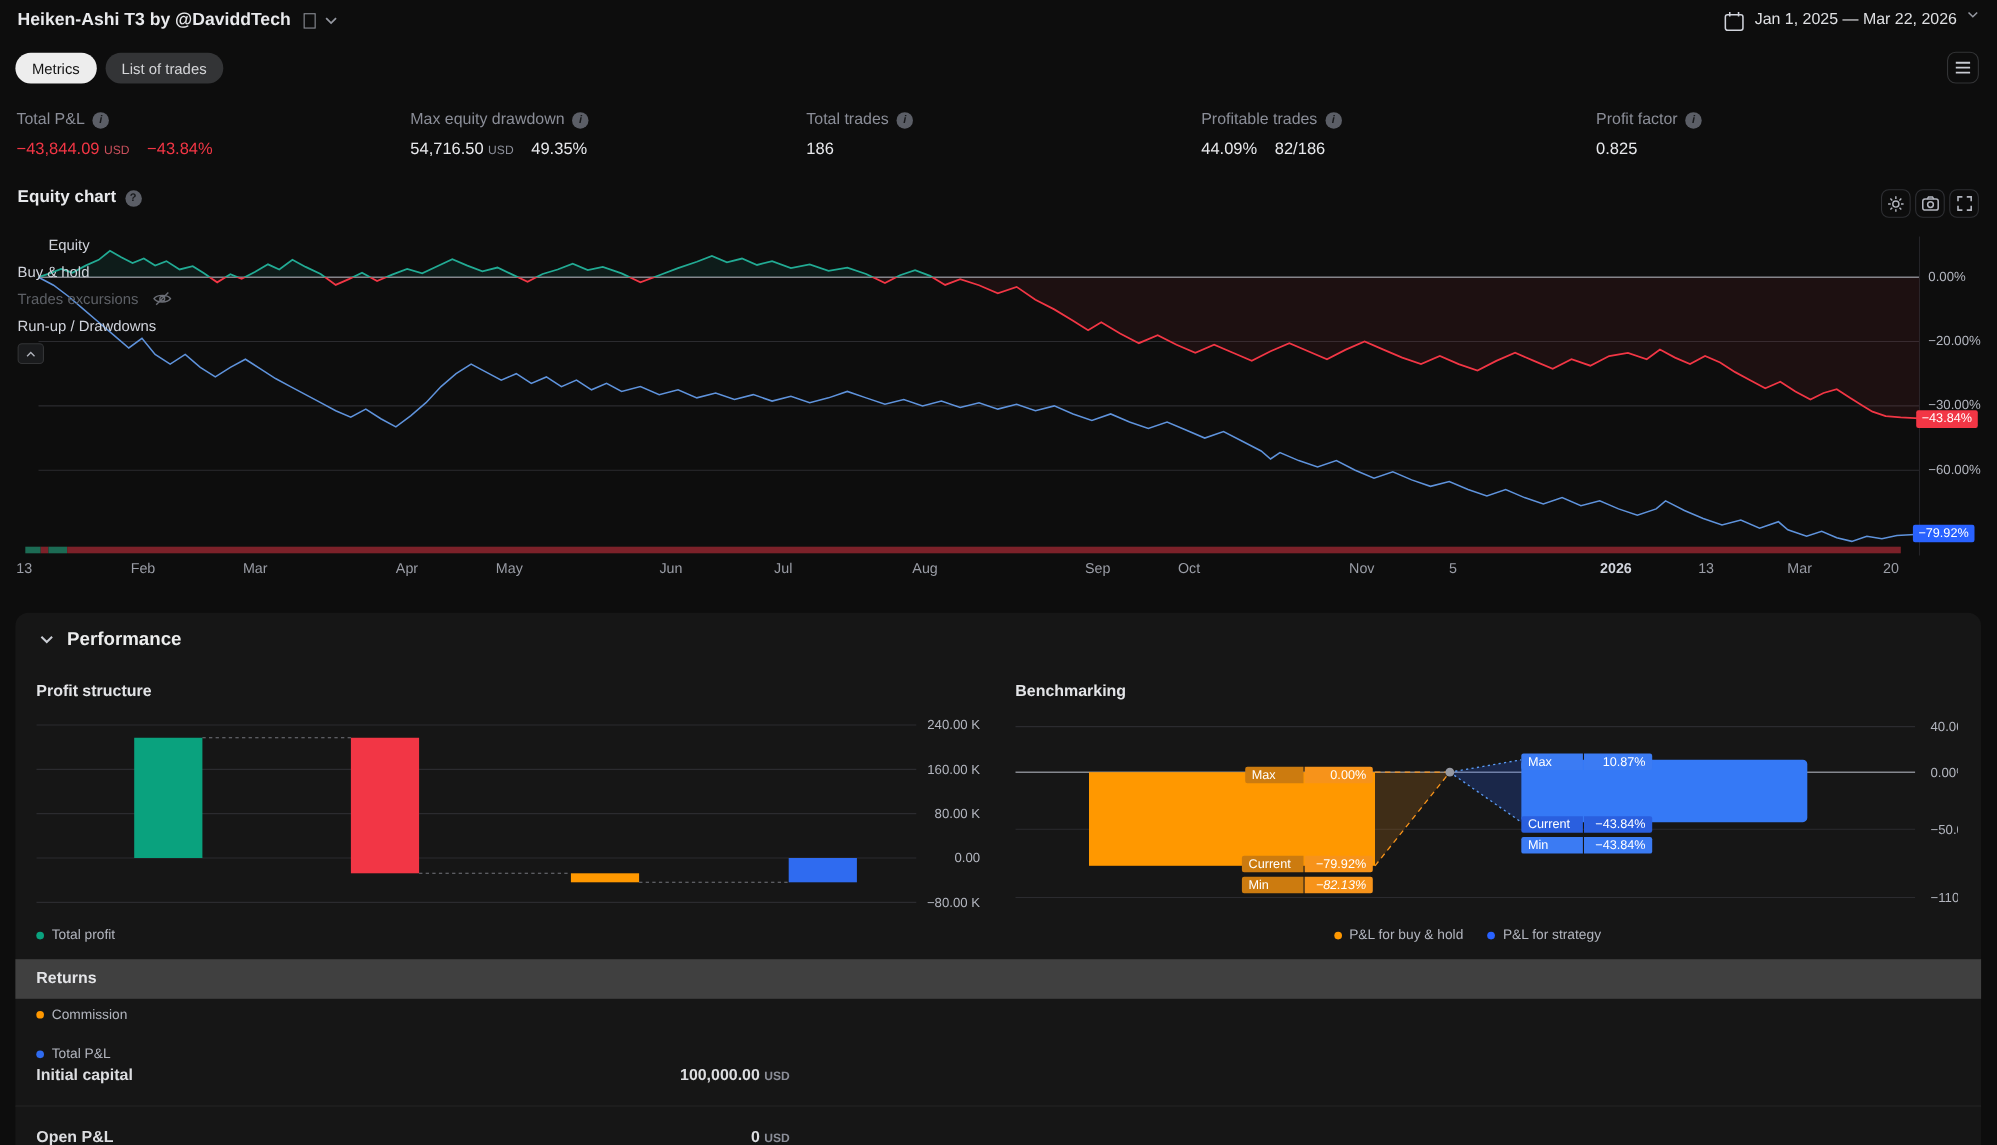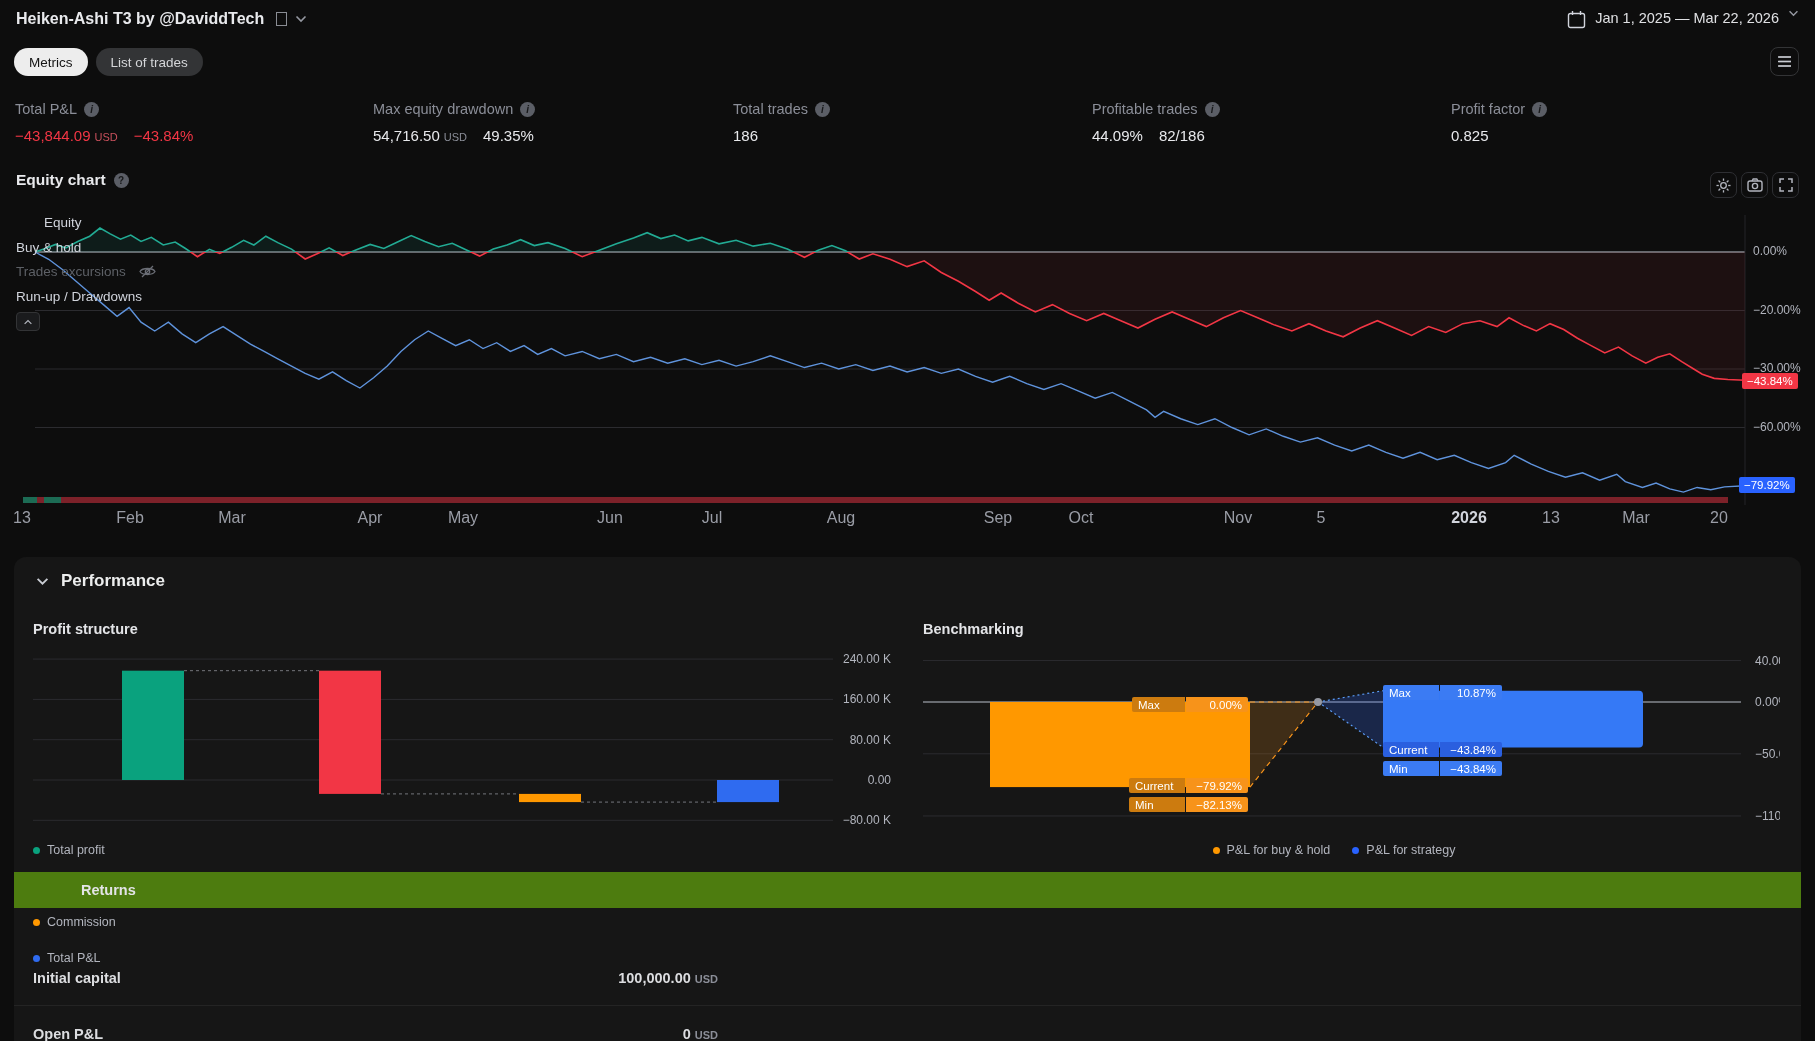--- a/index.html
+++ b/index.html
@@ -41,21 +41,21 @@
     display:flex; align-items:center; gap:8px; }
   .chart-btn { position:absolute; top:172px; width:27px; height:26px; border:1px solid #2e2f33; border-radius:7px;
     display:flex; align-items:center; justify-content:center; cursor:pointer; }
   .equity-wrap { position:absolute; top:200px; left:0; width:1815px; height:332px; }
   .eq-legend-item { position:absolute; left:16px; font-size:13.5px; color:#d1d4dc; cursor:pointer; display:flex; align-items:center; gap:12px;}
   .eq-legend-item.dim { color:#5d6066; }
   .collapse-btn { position:absolute; left:16px; top:112px; width:24px; height:19px; background:#1a1b1d;
     border:1px solid #333436; border-radius:4px; display:flex; align-items:center; justify-content:center; cursor:pointer; }
   .y-tick { position:absolute; left:1753px; font-size:12px; color:#b2b5be; }
   .x-axis { position:absolute; top:309px; left:0; width:1815px; height:16px; }
-  .x-tick { position:absolute; font-size:16px; color:#9a9da6; transform:translateX(-50%); }
+  .x-tick { position:absolute; font-size:13px; color:#9a9da6; transform:translateX(-50%); }
   .x-tick.bold { color:#d1d4dc; font-weight:bold; }
   .price-badge { position:absolute; height:16px; border-radius:2px; color:#fff; font-size:11.5px;
     display:flex; align-items:center; justify-content:center; padding:0 5px; }
 
   
   .card { position:absolute; top:557px; left:14px; width:1787px; height:484px; background:#161616;
     border-radius:12px 12px 0 0; }
   .perf-header { position:absolute; top:14px; left:22px; display:flex; align-items:center; gap:12px; cursor:pointer; }
   .perf-title { font-size:17px; font-weight:bold; color:#eceded; }
   .panel-title { position:absolute; top:64px; font-size:14.5px; font-weight:bold; color:#e3e4e7; }
@@ -63,22 +63,22 @@
   .chart-legend { position:absolute; top:286px; display:flex; justify-content:center; gap:22px; }
   .cl-item { display:flex; align-items:center; gap:7px; font-size:12.5px; color:#b2b5be; }
   .cl-dot { width:7px; height:7px; border-radius:50%; }
 
   .bm-label { position:absolute; display:flex; height:15px; font-size:11.5px; color:#fff; }
   .bm-k, .bm-v { display:flex; align-items:center; height:15px; padding:0 6px; }
   .bm-k { border-radius:2px 0 0 2px; margin-right:1px; }
   .bm-v { border-radius:0 2px 2px 0; justify-content:flex-end; }
 
   
-  .returns-band { position:absolute; top:315px; left:0; width:1787px; height:36px; background:#4d7c0f;
-    display:flex; align-items:center;padding-left:48px; }
+  .returns-band { position:absolute; top:315px; left:0; width:1787px; height:36px; background:#404040;
+    display:flex; align-items:center; }
   .returns-band span { margin-left:19px; font-size:14.5px; font-weight:bold; color:#e3e4e7; }
   .t-row { position:absolute; left:0; width:1787px; border-bottom:1px solid #242424; }
   .t-head { top:351px; height:42px; }
   .t-head .cell { color:#8b8e98; font-size:14px; }
   .t-body .cell { color:#dcdde0; font-size:14.5px;font-weight:bold; }
   .cell { position:absolute; top:50%; transform:translateY(-50%); }
   .cell.num { text-align:right; }
   .cur-sm { font-size:11px; color:#8b8e98; margin-left:4px; }
   .c-metric { left:19px; }
   .c-all { width:260px; left:444px; }
@@ -342,21 +342,21 @@
     <div class="bm-label" style="left:209px; top:55px;">
       <span class="bm-k" style="background:#cc7b0f; width:53px;">Max</span>
       <span class="bm-v" style="background:#f7931a; width:62px;">0.00%</span>
     </div>
     <div class="bm-label" style="left:206px; top:136px;">
       <span class="bm-k" style="background:#cc7b0f; width:56px;">Current</span>
       <span class="bm-v" style="background:#f7931a; width:62px;">−79.92%</span>
     </div>
     <div class="bm-label" style="left:206px; top:155px;">
       <span class="bm-k" style="background:#cc7b0f; width:56px;">Min</span>
-      <span class="bm-v" style="background:#f7931a; width:62px;">−82.13%</span>
+      <span class="bm-v" style="background:#f7931a; width:62px;font-style:italic;">−82.13%</span>
     </div>
 
     <div class="bm-label" style="left:460px; top:43px;">
       <span class="bm-k" style="background:#3b7bf3; width:56px;">Max</span>
       <span class="bm-v" style="background:#3b7bf3; width:62px;">10.87%</span>
     </div>
     <div class="bm-label" style="left:460px; top:100px;">
       <span class="bm-k" style="background:#2a5fdf; width:56px;">Current</span>
       <span class="bm-v" style="background:#2a5fdf; width:62px;">−43.84%</span>
     </div>

